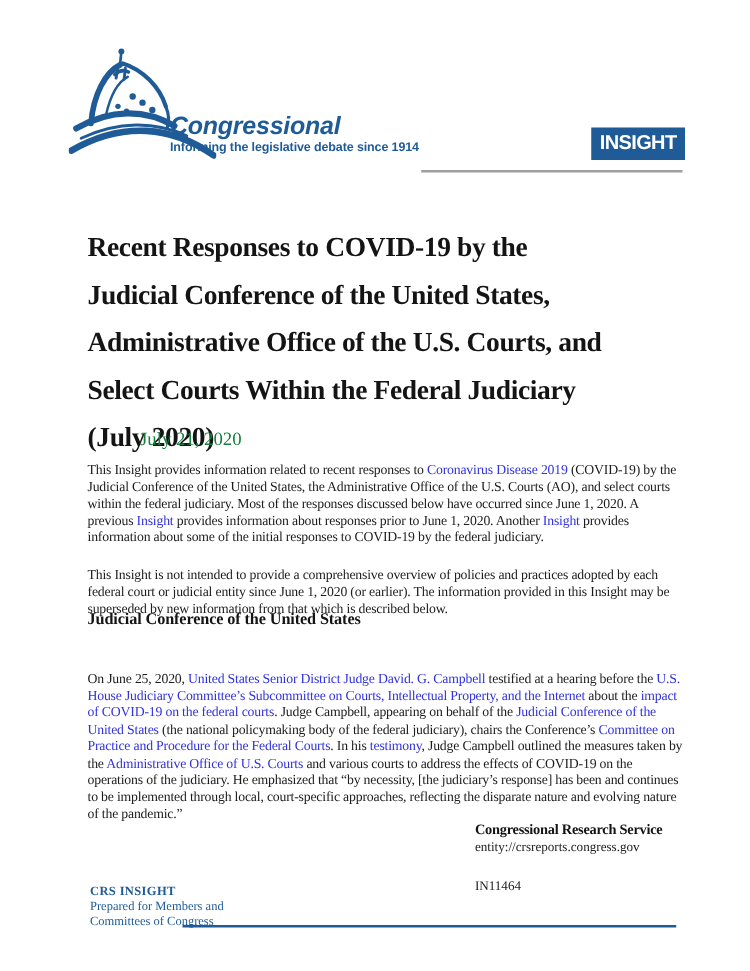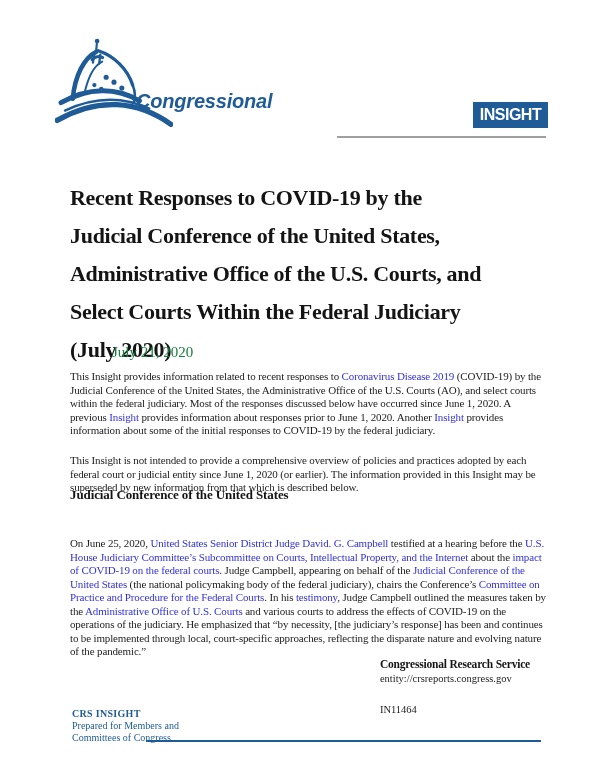--- a/index.html
+++ b/index.html
@@ -75,20 +75,21 @@
       <circle cx="47" cy="54" r="2.2" fill="#1e5b97" stroke="none"></circle>
       <path d="M6 68 C 34 52 62 52 86 66" stroke-width="5"></path>
       <path d="M79 50 q4 10 1 18" stroke-width="2.6"></path>
       <path d="M10 76 C 40 62 70 62 96 74" stroke-width="2.4"></path>
       <path d="M2 86 C 44 62 84 66 118 90" stroke-width="5.4"></path>
     </g>
   </svg>
 
   <div class="logo-text">
     <div class="logo-line">Congressional</div>
+    <div class="logo-tagline">Informing the legislative debate since 1914</div>
   </div>
 
   <div class="badge">INSIGHT</div>
   <div class="gray-rule"></div>
 
   <h1 class="title">Recent Responses to COVID-19 by the
 Judicial Conference of the United States,
 Administrative Office of the U.S. Courts, and
 Select Courts Within the Federal Judiciary
 (July 2020)</h1>

